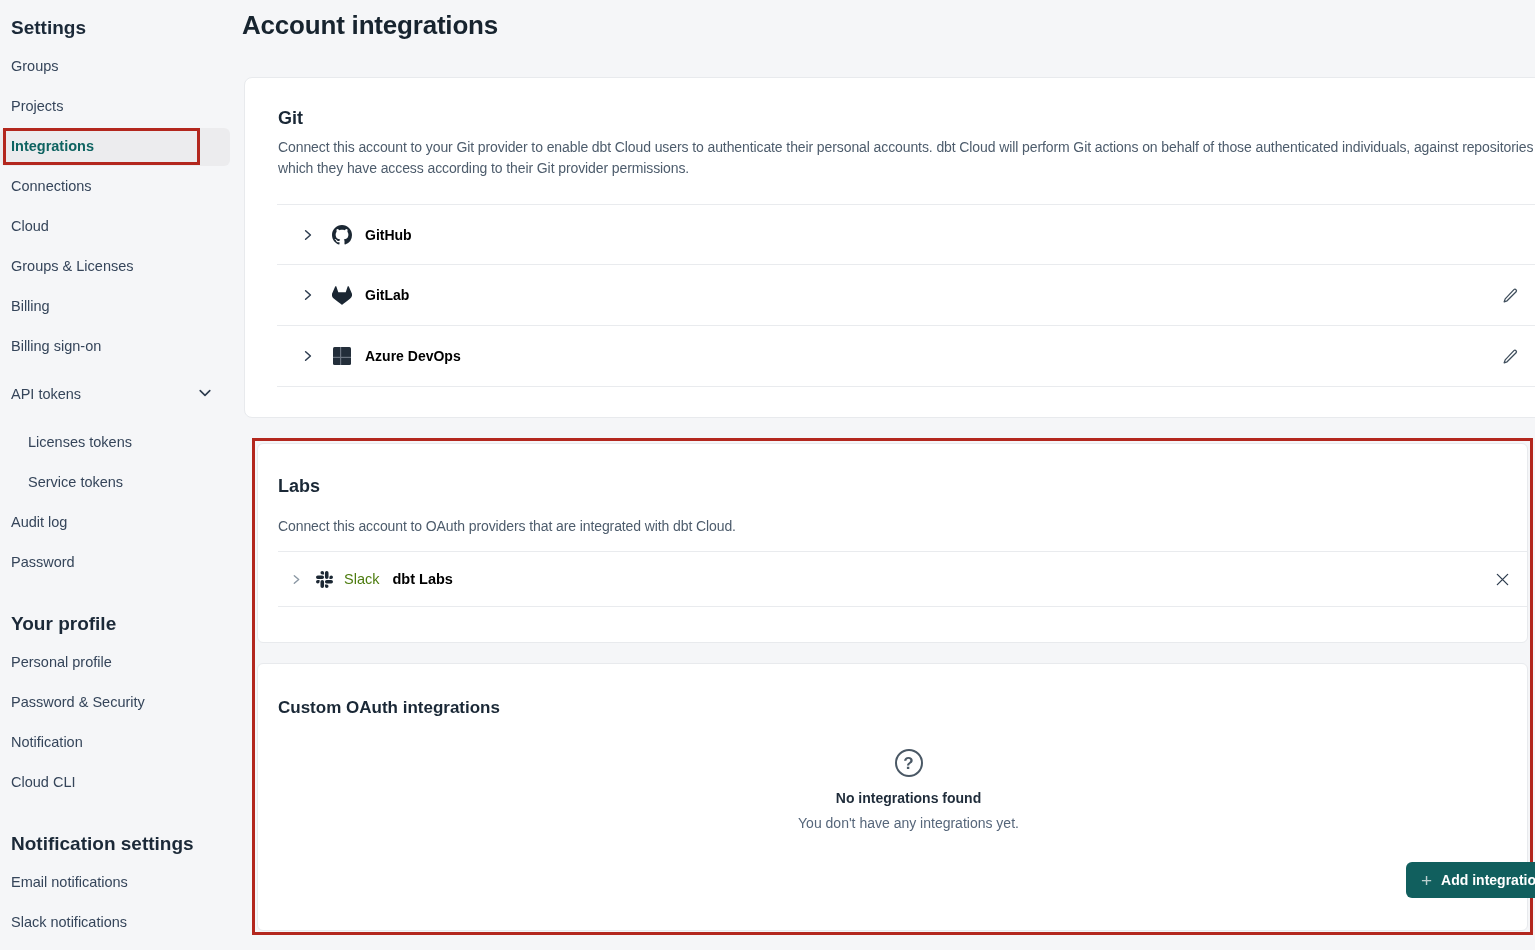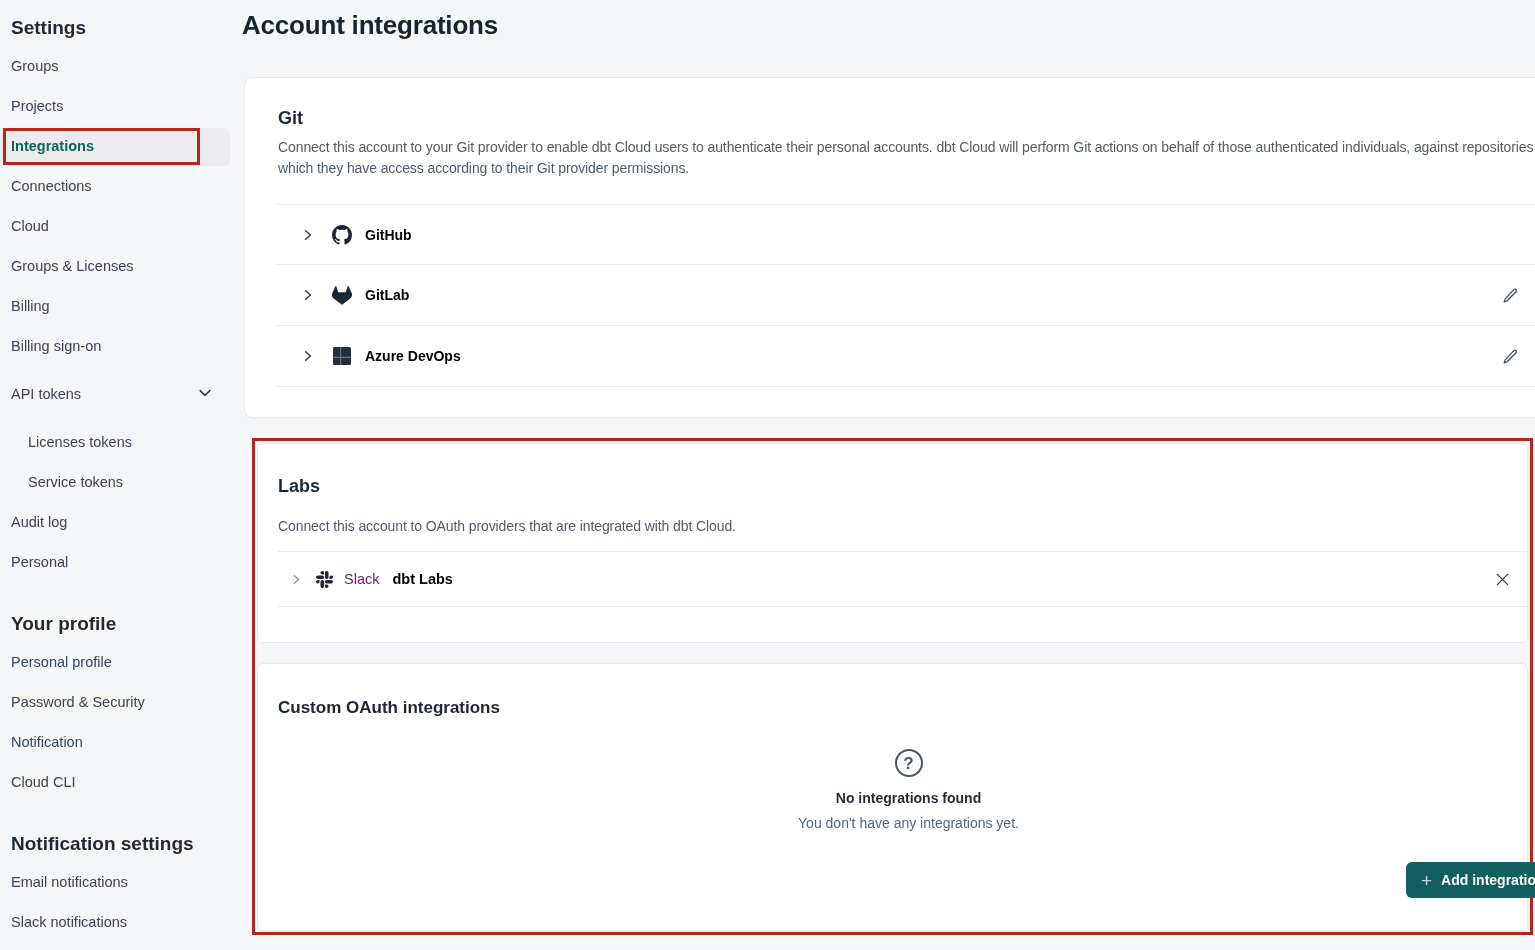--- a/index.html
+++ b/index.html
@@ -50,21 +50,21 @@
   .card-h { position: absolute; font-size: 18px; font-weight: 700; color: #1a2836; }
   .card-desc {
     position: absolute; font-size: 14px; line-height: 21px; color: #4d5c6c;
     letter-spacing: -0.1px; white-space: normal;
   }
   .divider { position: absolute; right: 0; height: 1px; background: #e9ebee; }
 
   .prov-row { position: absolute; left: 0; right: 0; display: flex; align-items: center; cursor: pointer; }
   .chev { display: inline-flex; width: 14px; height: 14px; align-items: center; justify-content: center; }
   .row-label { font-size: 14px; font-weight: 700; color: #000000; }
-  .row-sublabel { font-size: 14.5px; color: #701a75; }
+  .row-sublabel { font-size: 14.5px; color: #4d7c0f; }
 
   .icon-btn {
     position: absolute; top: 50%; transform: translateY(-50%);
     width: 26px; height: 26px; display: flex; align-items: center; justify-content: center;
     cursor: pointer; background: transparent; border: none;
   }
 
   .azure-icon { display: inline-block; }
 
   
@@ -109,21 +109,21 @@
   <div class="sb-item" style="top:336px">Billing sign-on</div>
   <div class="sb-item" style="top:384px">API tokens</div>
   <span class="sb-chevron">
     <svg width="16" height="16" viewBox="0 0 16 16" fill="none">
         <path d="M3.2 5.6 L8 10.4 L12.8 5.6" stroke="#2c3b4e" stroke-width="1.6" stroke-linecap="round" stroke-linejoin="round"></path>
       </svg>
   </span>
   <div class="sb-item indent" style="top:432px">Licenses tokens</div>
   <div class="sb-item indent" style="top:472px">Service tokens</div>
   <div class="sb-item" style="top:512px">Audit log</div>
-  <div class="sb-item" style="top:552px">Personal</div>
+  <div class="sb-item" style="top:552px">Password</div>
 
   <div class="sb-item sb-heading" style="top:614px">Your profile</div>
   <div class="sb-item" style="top:652px">Personal profile</div>
   <div class="sb-item" style="top:692px">Password &amp; Security</div>
   <div class="sb-item" style="top:732px">Notification</div>
   <div class="sb-item" style="top:772px">Cloud CLI</div>
 
   <div class="sb-item sb-heading" style="top:834px">Notification settings</div>
   <div class="sb-item" style="top:872px">Email notifications</div>
   <div class="sb-item" style="top:912px">Slack notifications</div>

